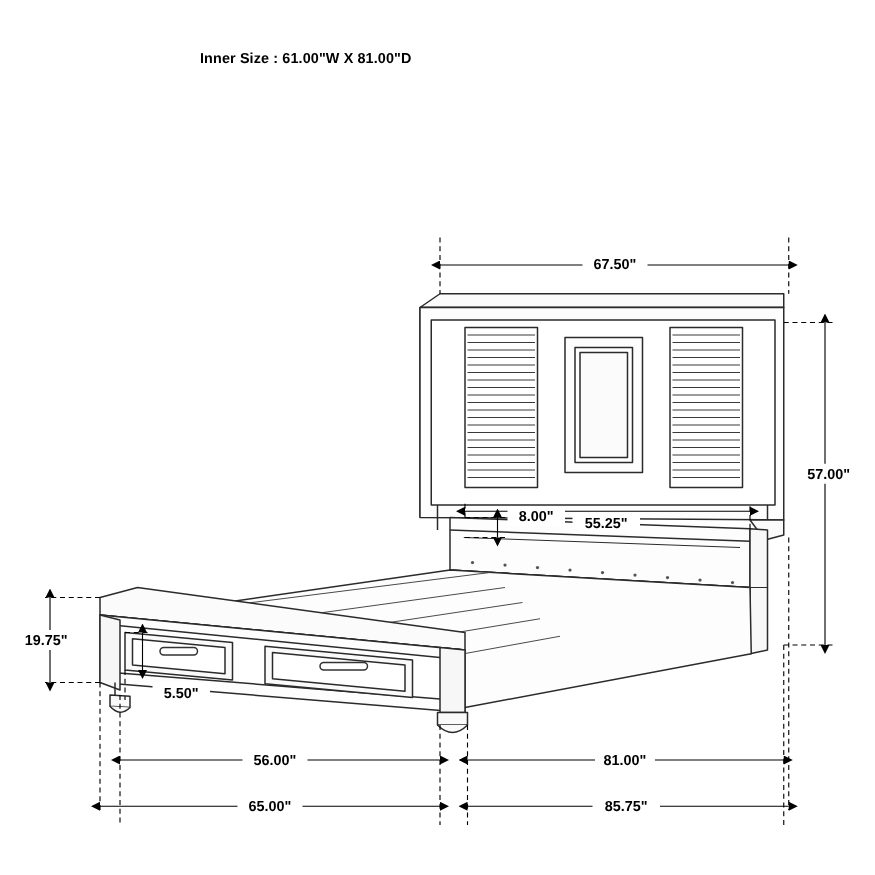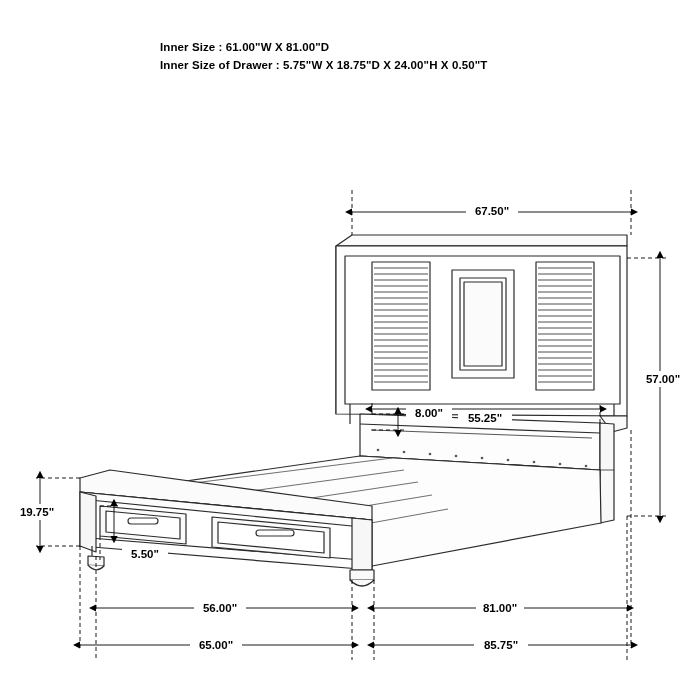--- a/index.html
+++ b/index.html
@@ -37,21 +37,20 @@
     fill: #000;
   }
 </style>
 </head>
 <body>
 
 <div id="stage">
 
   <div class="notes">
     <div>Inner Size : 61.00"W X 81.00"D</div>
-    <div>Inner Size of Drawer : 5.75"W X 18.75"D X 24.00"H X 0.50"T</div>
   </div>
 
   <svg width="700" height="700" viewBox="0 0 700 700">
     <defs>
       <marker id="arrL" markerWidth="9" markerHeight="8" refX="8" refY="4" orient="auto">
         <path d="M8,0 L0,4 L8,8 z" fill="#000"></path>
       </marker>
       <marker id="arrR" markerWidth="9" markerHeight="8" refX="1" refY="4" orient="auto">
         <path d="M1,0 L9,4 L1,8 z" fill="#000"></path>
       </marker>

